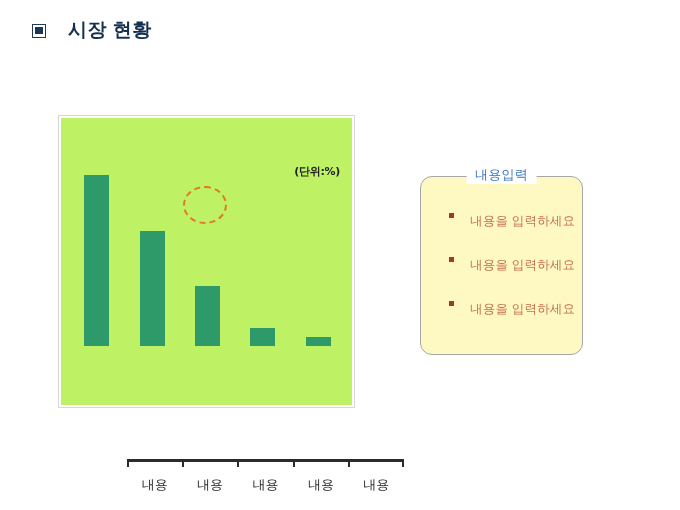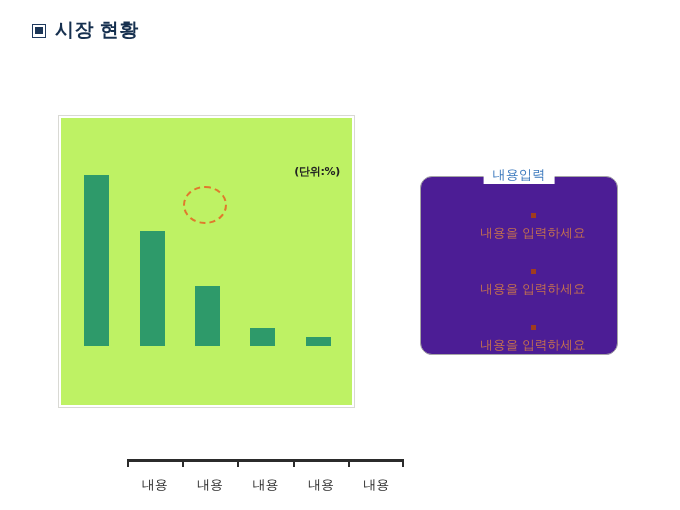--- a/index.html
+++ b/index.html
@@ -15,21 +15,21 @@
     position: relative;
   }
 
   
   #slide-title {
     position: absolute;
     left: 32px;
     top: 20px;
     display: flex;
     align-items: center;
-    gap: 9px;
+    gap: 22px;
   }
   #title-bullet {
     width: 14px;
     height: 14px;
     box-sizing: border-box;
     border: 1.6px solid #1f3a5f;
     background: #ffffff;
     display: block;
     position: relative;
     flex: 0 0 auto;
@@ -155,26 +155,26 @@
     color: #2b2b2b;
     font-family: Liberation Serif, serif;
     white-space: nowrap;
   }
 
   
   #content-panel {
     position: absolute;
     left: 420px;
     top: 176px;
-    width: 198px;
+    width: 163px;
     height: 179px;
     box-sizing: border-box;
     border: 1.2px solid #a6a6a6;
     border-radius: 12px;
-    background: #4c1d95;
+    background: #fef9c3;
   }
   #content-panel-legend {
     position: absolute;
     left: 50%;
     top: -11px;
     transform: translateX(-50%);
     background: #ffffff;
     padding: 0 9px;
     font-size: 13px;
     color: #3a78bd;
@@ -182,24 +182,23 @@
     white-space: nowrap;
     letter-spacing: 0.2px;
   }
   #content-list {
     list-style: none;
     margin: 0;
     padding: 36px 0 0 28px;
   }
   #content-list li {
     display: flex;
-    align-items: center;
-    gap: 7px;
+    align-items: flex-start;
+    gap: 16px;
     margin-bottom: 27px;
-    flex-direction: column;
   }
   .list-bullet {
     width: 5px;
     height: 5px;
     background: #a03c1e;
     flex: 0 0 auto;
     display: block;
   }
   .list-text {
     font-size: 12.5px;

